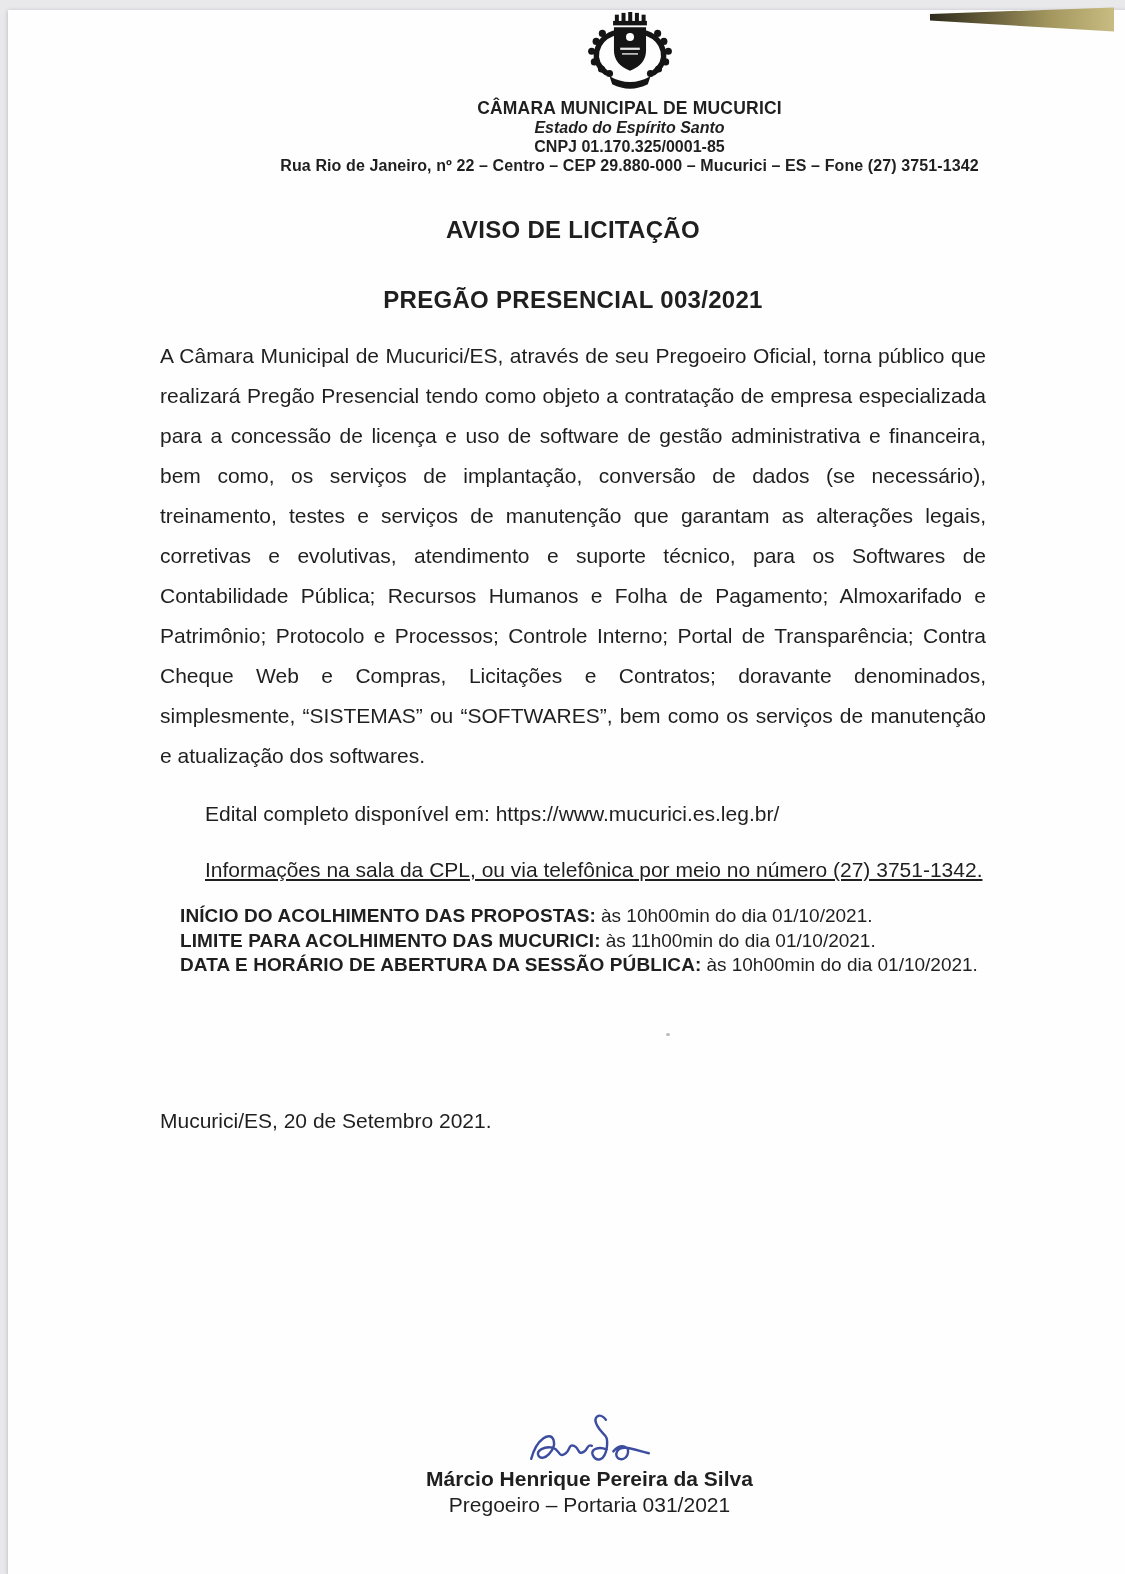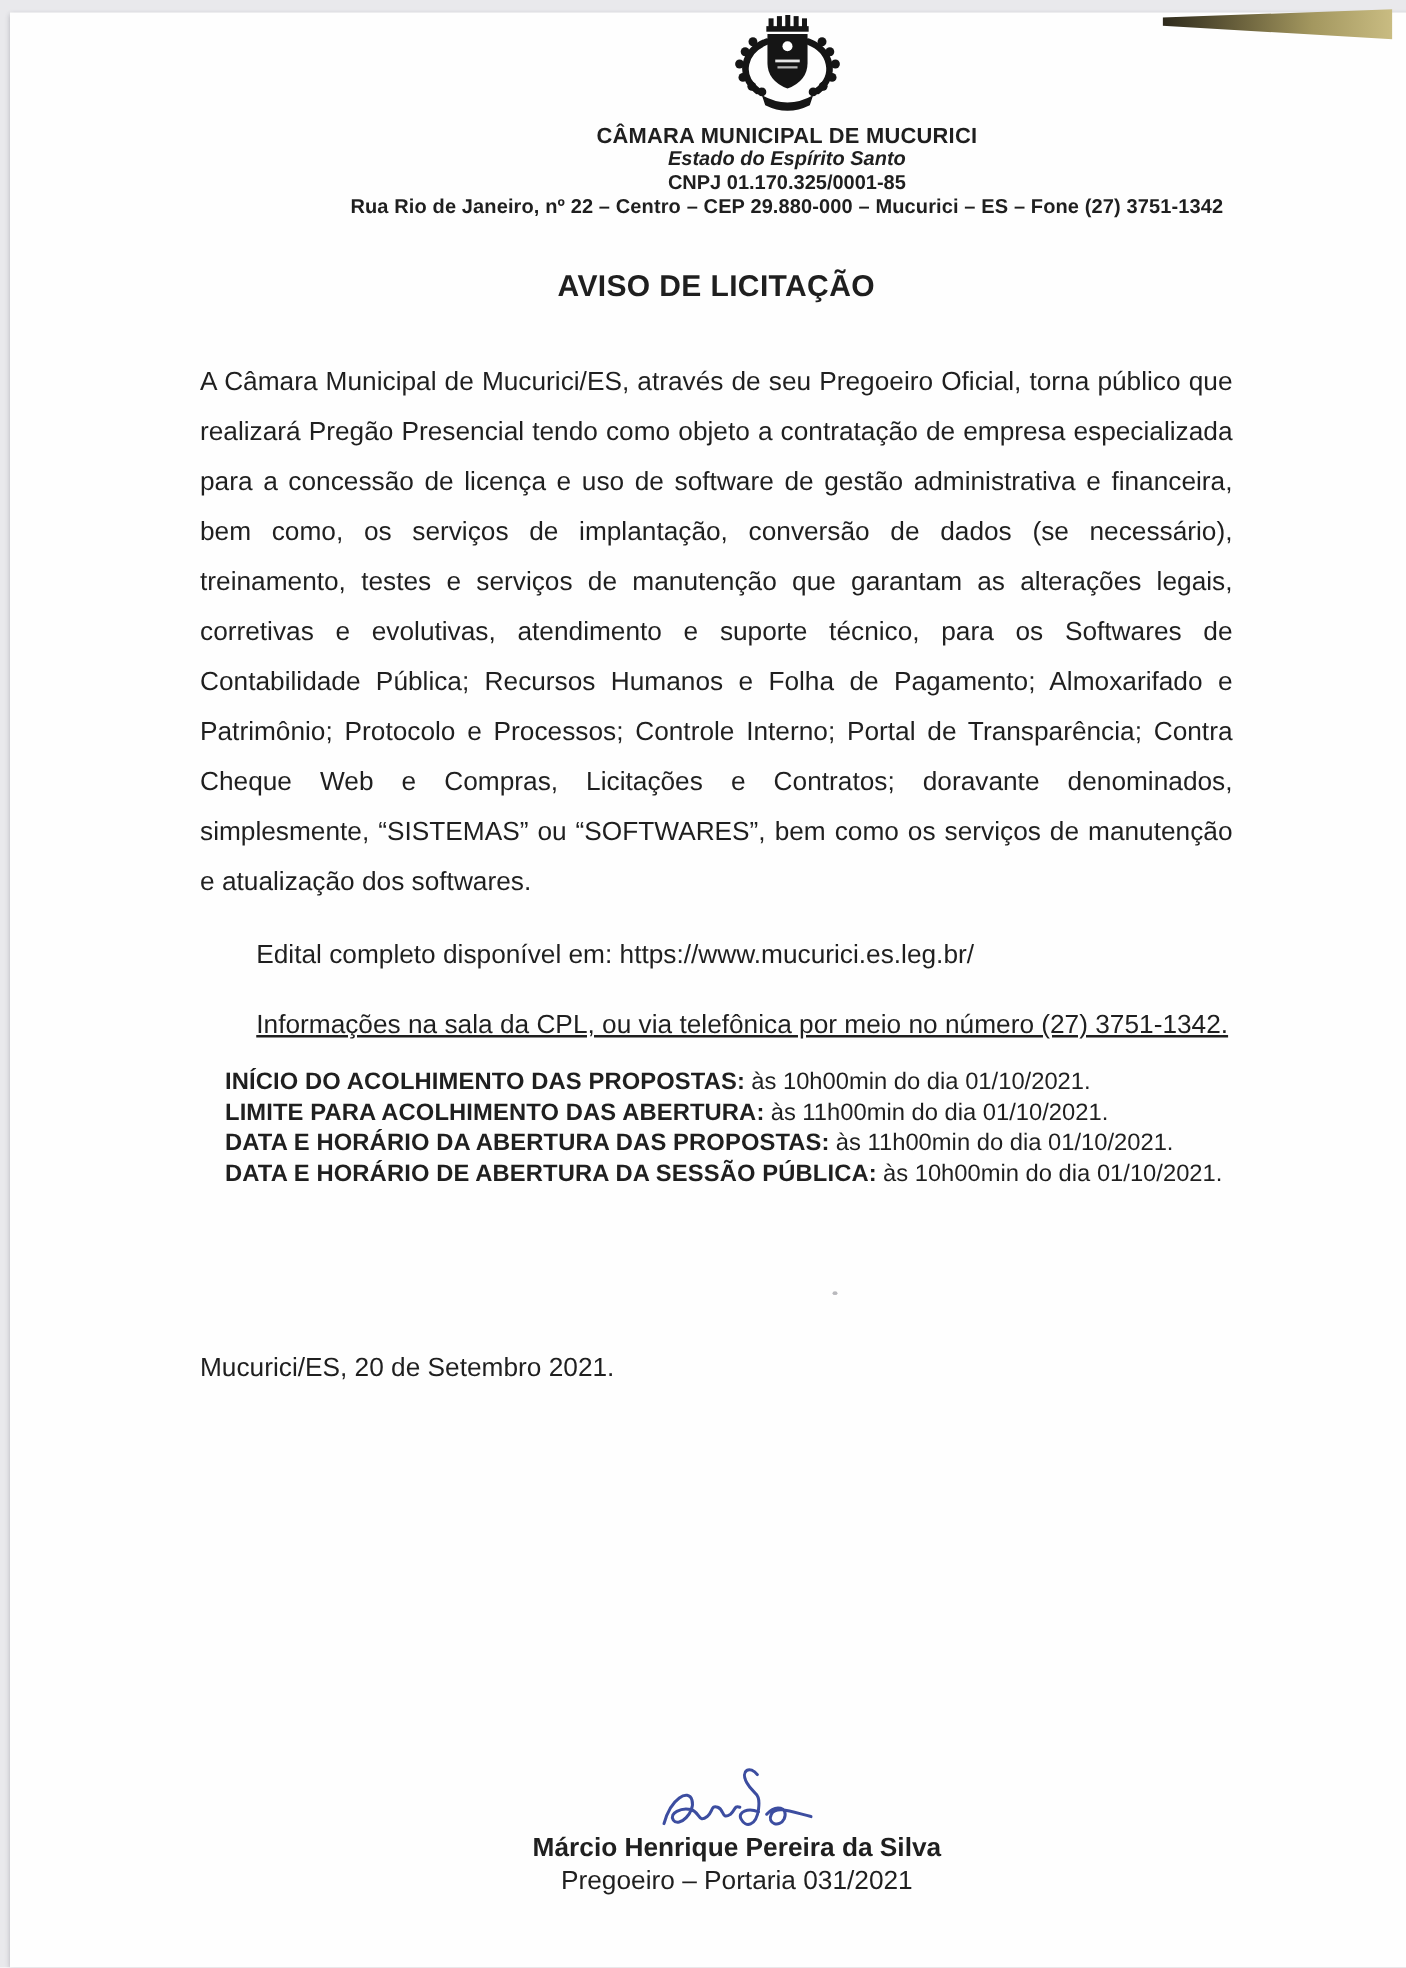--- a/index.html
+++ b/index.html
@@ -101,34 +101,32 @@
         </svg>
         <div class="org">CÂMARA MUNICIPAL DE MUCURICI</div>
         <div class="state">Estado do Espírito Santo</div>
         <div class="cnpj">CNPJ 01.170.325/0001-85</div>
         <div class="addr">Rua Rio de Janeiro, nº 22 – Centro – CEP 29.880-000 – Mucurici – ES – Fone (27) 3751-1342</div>
       </div>
     </header>
 
     <div class="content">
       <h2 class="t">AVISO DE LICITAÇÃO</h2>
+      <h2 class="t t-last">PREGÃO PRESENCIAL 003/2021</h2>
 
       <p class="para">A Câmara Municipal de Mucurici/ES, através de seu Pregoeiro Oficial, torna público que realizará Pregão Presencial tendo como objeto a contratação de empresa especializada para a concessão de licença e uso de software de gestão administrativa e financeira, bem como, os serviços de implantação, conversão de dados (se necessário), treinamento, testes e serviços de manutenção que garantam as alterações legais, corretivas e evolutivas, atendimento e suporte técnico, para os Softwares de Contabilidade Pública; Recursos Humanos e Folha de Pagamento; Almoxarifado e Patrimônio; Protocolo e Processos; Controle Interno; Portal de Transparência; Contra Cheque Web e Compras, Licitações e Contratos; doravante denominados, simplesmente, “SISTEMAS” ou “SOFTWARES”, bem como os serviços de manutenção e atualização dos softwares.</p>
       <p class="line ind edital">Edital completo disponível em: https://www.mucurici.es.leg.br/</p>
       <p class="line ind info">Informações na sala da CPL, ou via telefônica por meio no número (27) 3751-1342.</p>
 
       <div class="sched">
         <div class="srow">
           <span class="slabel">INÍCIO DO ACOLHIMENTO DAS PROPOSTAS:</span><span class="sval">às 10h00min do dia 01/10/2021.</span>
         </div>
         <div class="srow">
-          <span class="slabel">LIMITE PARA ACOLHIMENTO DAS ABERTURA:</span><span class="sval">às 11h00min do dia 01/10/2021.</span>
-        </div>
-        <div class="srow">
-          <span class="slabel">DATA E HORÁRIO DA ABERTURA DAS PROPOSTAS:</span><span class="sval">às 11h00min do dia 01/10/2021.</span>
+          <span class="slabel">LIMITE PARA ACOLHIMENTO DAS MUCURICI:</span><span class="sval">às 11h00min do dia 01/10/2021.</span>
         </div>
         <div class="srow">
           <span class="slabel">DATA E HORÁRIO DE ABERTURA DA SESSÃO PÚBLICA:</span><span class="sval">às 10h00min do dia 01/10/2021.</span>
         </div>
       </div>
 
       <p class="dateline">Mucurici/ES, 20 de Setembro 2021.</p>
     </div>
 
     <div class="sig">

